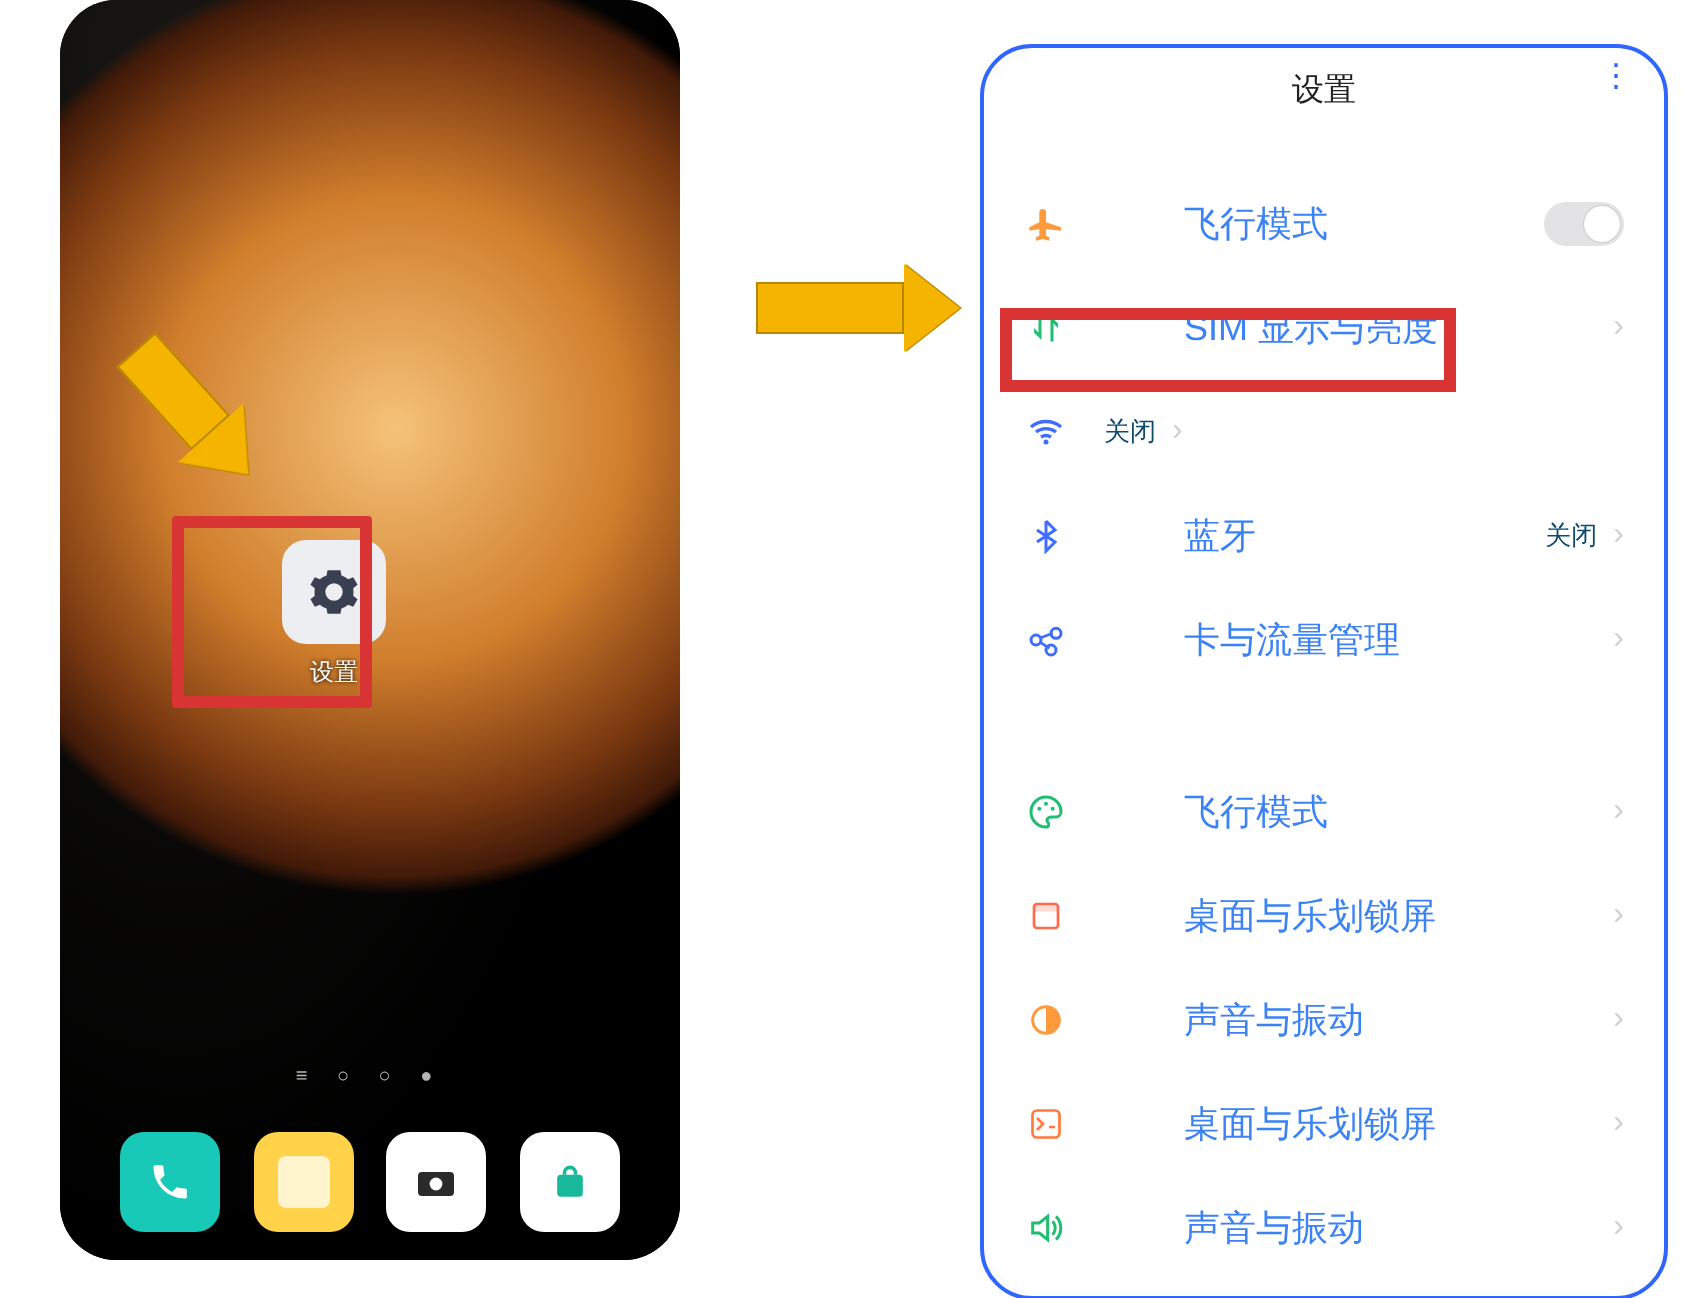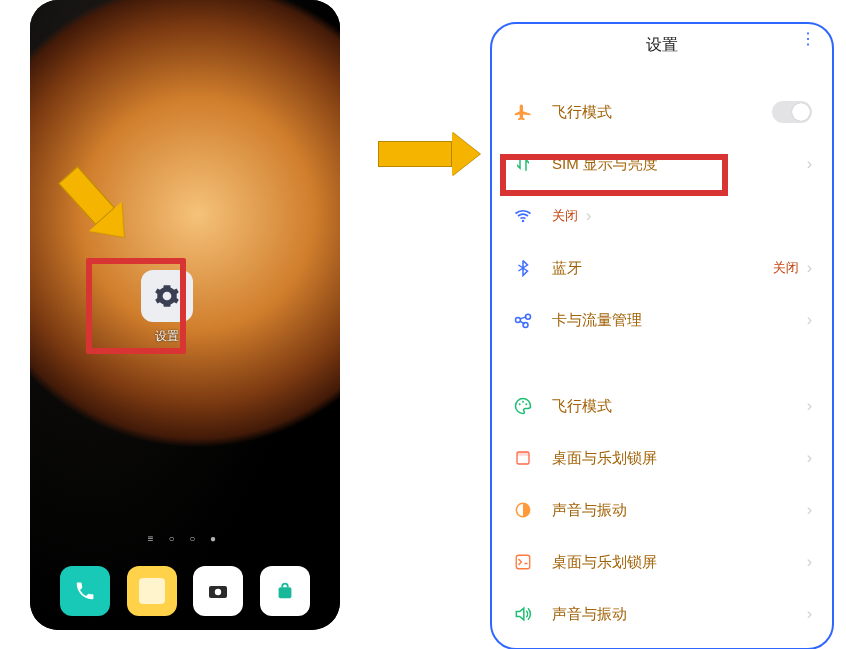--- a/index.html
+++ b/index.html
@@ -130,26 +130,27 @@
     position: relative;
   }
   .row .ico {
     width: 22px;
     display: flex; justify-content: center;
     margin-right: 18px;
     font-size: 18px;
   }
   .row .label {
     flex: 1;
-    font-size: 15px;
-    color: #a16207;
+    font-size: 18px;
+    color: #3b82f6;
+    margin-left: 40px;
   }
   .row .val {
     font-size: 13px;
-    color: #c2410c;
+    color: #0c4a6e;
     margin-right: 8px;
   }
   .row .chev {
     color: #d0d0d0;
     font-size: 16px;
   }
   .toggle {
     width: 40px; height: 22px;
     background: #e3e3e6;
     border-radius: 11px;

